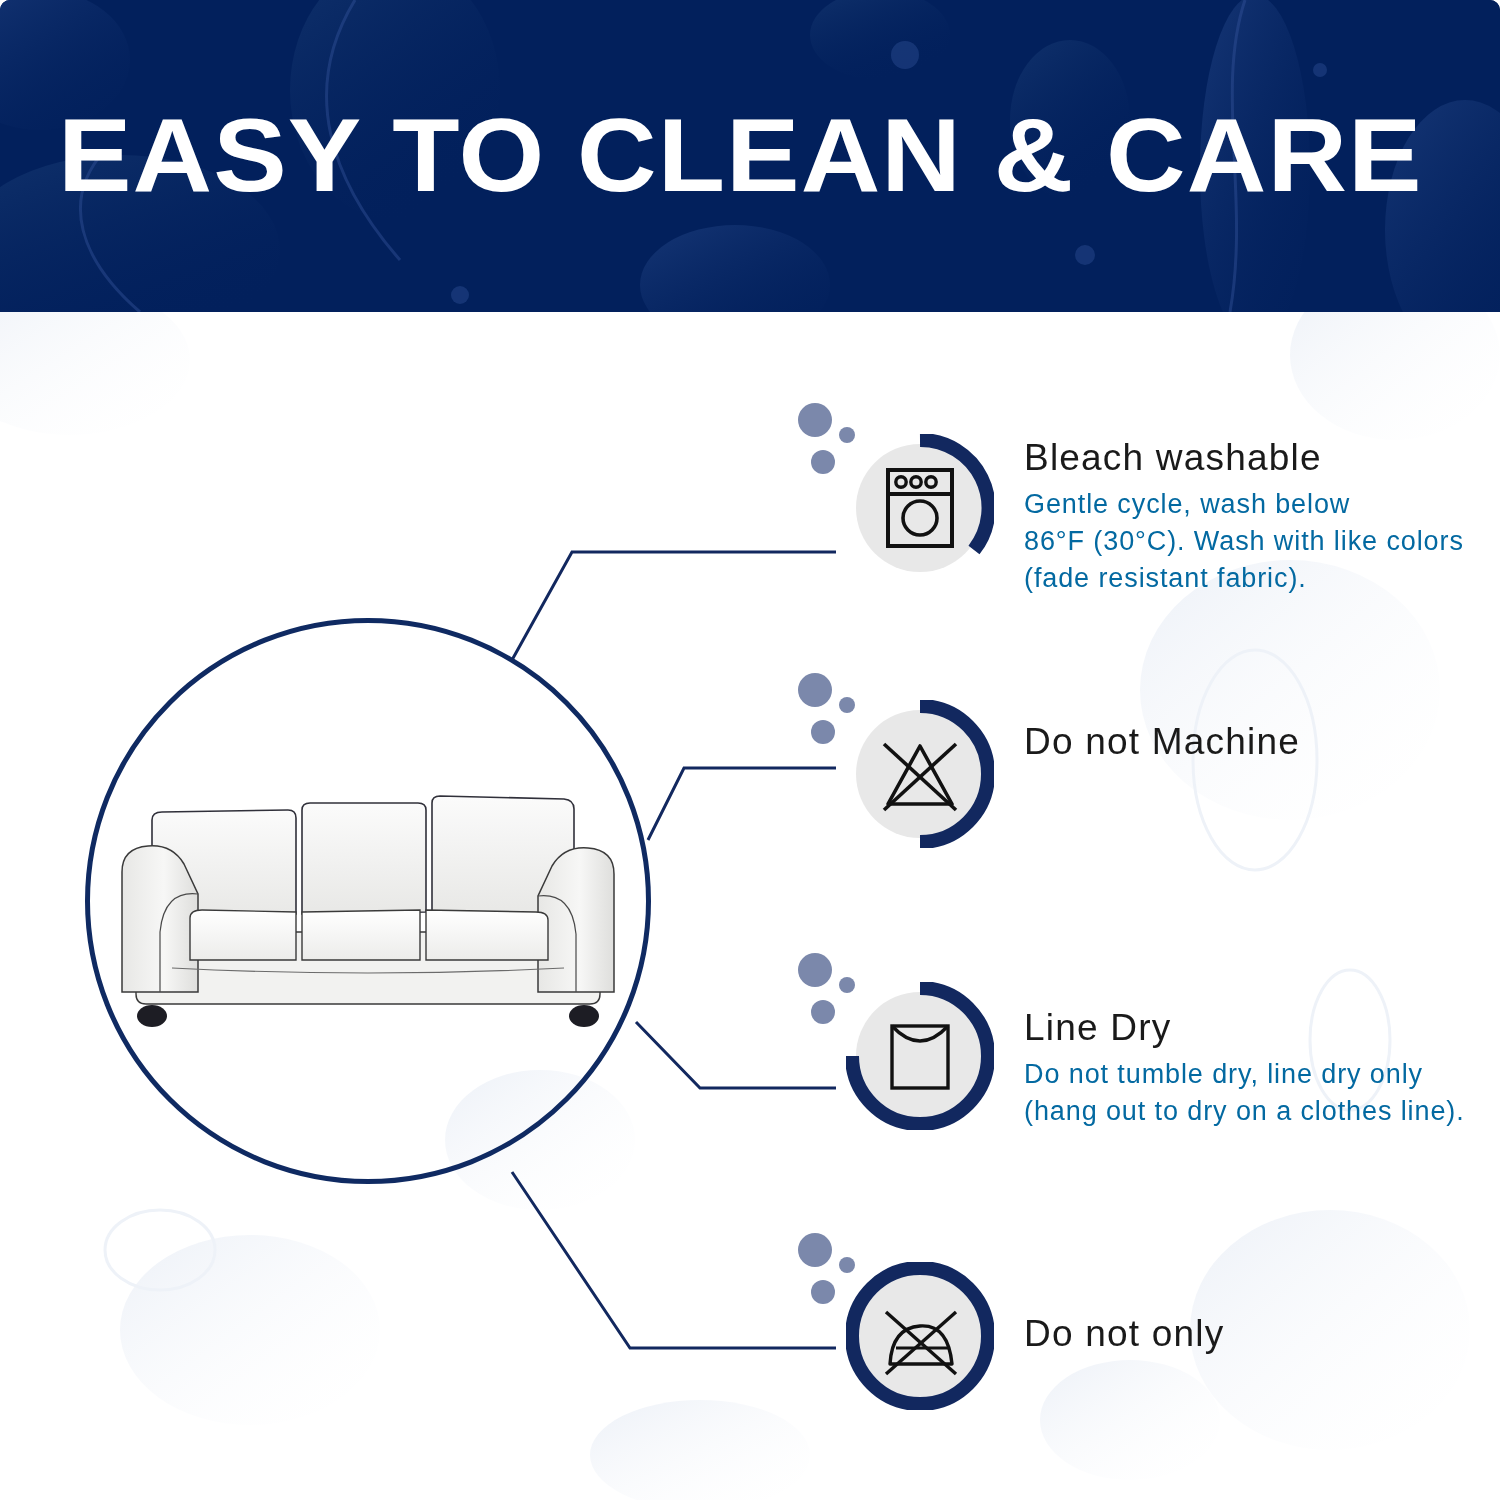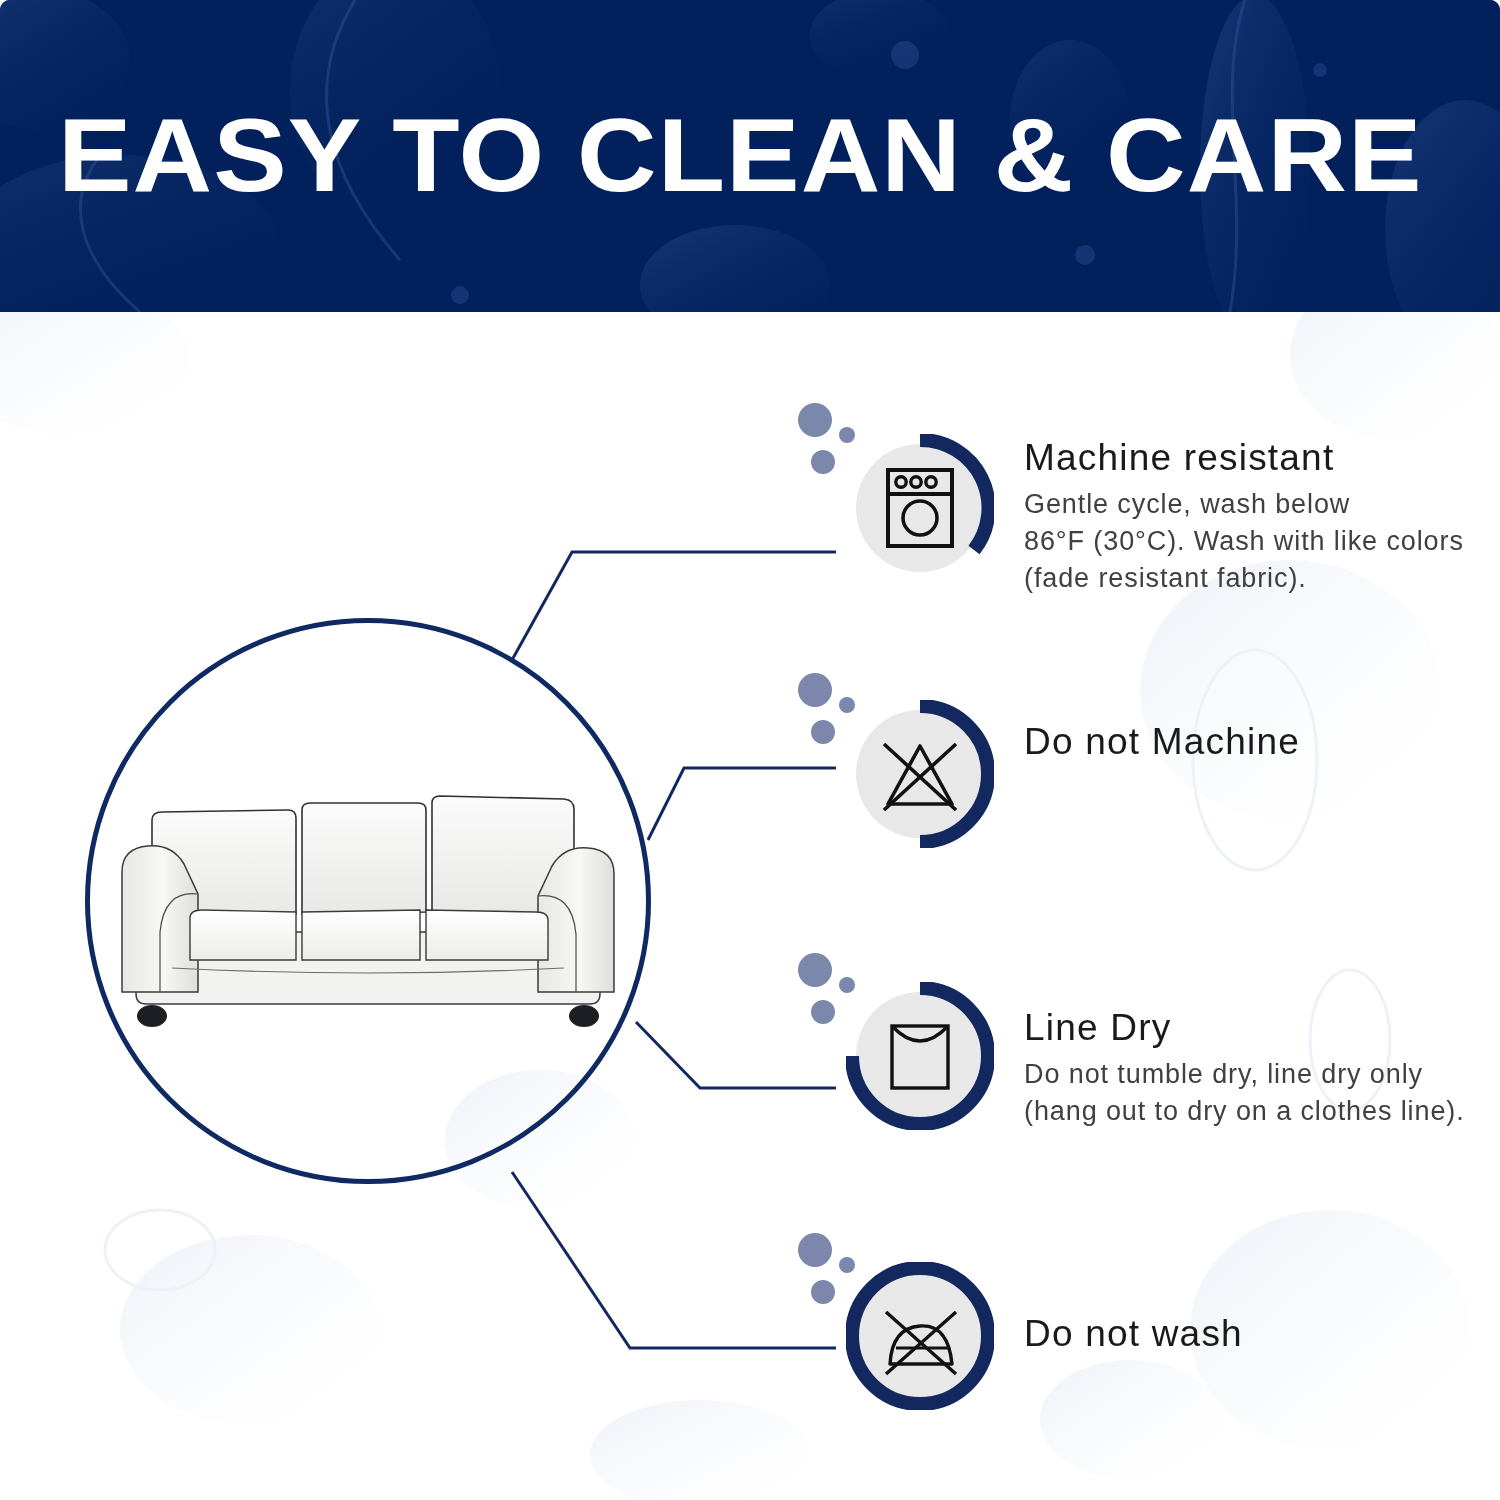--- a/index.html
+++ b/index.html
@@ -90,21 +90,21 @@
     font-weight:400;
     color:#1a1a1a;
     letter-spacing:1.2px;
     line-height:44px;
     white-space:nowrap;
   }
   .fdesc{
     font-family:"Liberation Sans", sans-serif;
     font-size:27px;
     font-weight:400;
-    color:#404040;
+    color:#0369a1;
     letter-spacing:0.9px;
     line-height:37px;
     white-space:pre-line;
     margin-top:6px;
   }
 </style>
 </head>
 <body>
 
 <div id="stage">
@@ -239,21 +239,21 @@
         <rect x="32" y="26" width="64" height="76" fill="none" stroke="#111111" stroke-width="4"></rect>
         <line x1="32" y1="50" x2="96" y2="50" stroke="#111111" stroke-width="4"></line>
         <circle cx="45" cy="38" r="5.2" fill="none" stroke="#111111" stroke-width="3.4"></circle>
         <circle cx="60" cy="38" r="5.2" fill="none" stroke="#111111" stroke-width="3.4"></circle>
         <circle cx="75" cy="38" r="5.2" fill="none" stroke="#111111" stroke-width="3.4"></circle>
         <circle cx="64" cy="74" r="17" fill="none" stroke="#111111" stroke-width="3.6"></circle>
       </svg>
     </div>
 
     <div class="ftext" style="left:1024px;top:436px;width:470px;">
-      <div class="ftitle">Machine resistant</div>
+      <div class="ftitle">Bleach washable</div>
       <div class="fdesc">Gentle cycle, wash below
 86°F (30°C). Wash with like colors
 (fade resistant fabric).</div>
     </div>
   </div>
 
   <div class="feature" style="left:0;top:0;">
 
     <svg class="dots" style="left:795px;top:672px;" viewBox="0 0 70 80">
       <circle cx="20" cy="18" r="17" fill="#7B88AB"></circle>
@@ -319,18 +319,18 @@
       </svg>
       <svg class="badge-icon" viewBox="0 0 128 128">
         <path d="M34 92 Q36 56 64 54 Q92 52 96 92 Z" fill="none" stroke="#111111" stroke-width="3.4" stroke-linejoin="round"></path>
         <line x1="40" y1="76" x2="94" y2="76" stroke="#111111" stroke-width="3.2"></line>
         <line x1="30" y1="40" x2="100" y2="102" stroke="#111111" stroke-width="3.4"></line>
         <line x1="100" y1="40" x2="30" y2="102" stroke="#111111" stroke-width="3.4"></line>
       </svg>
     </div>
 
     <div class="ftext" style="left:1024px;top:1312px;width:470px;">
-      <div class="ftitle">Do not wash</div>
+      <div class="ftitle">Do not only</div>
       <div class="fdesc"></div>
     </div>
   </div>
 
 </div>
 
 </body></html>

